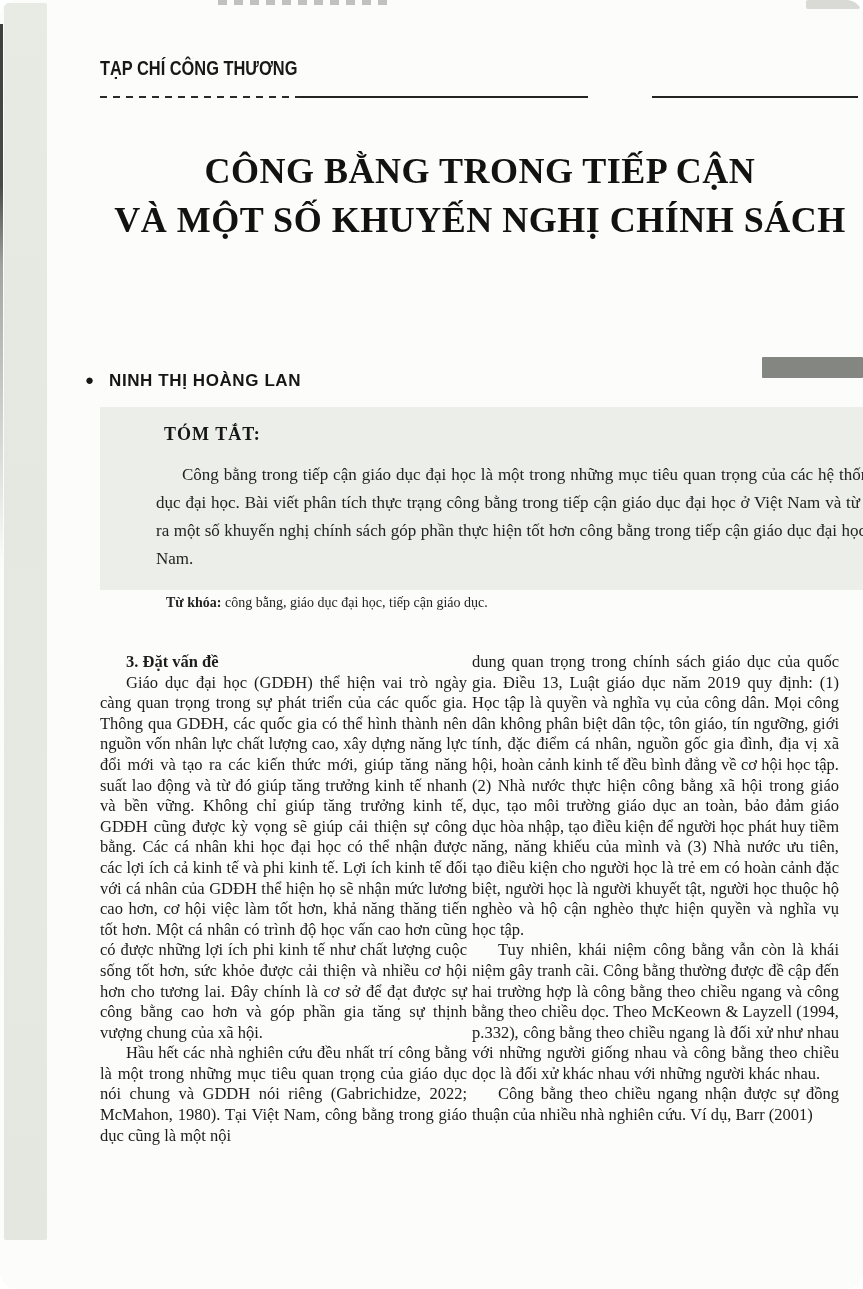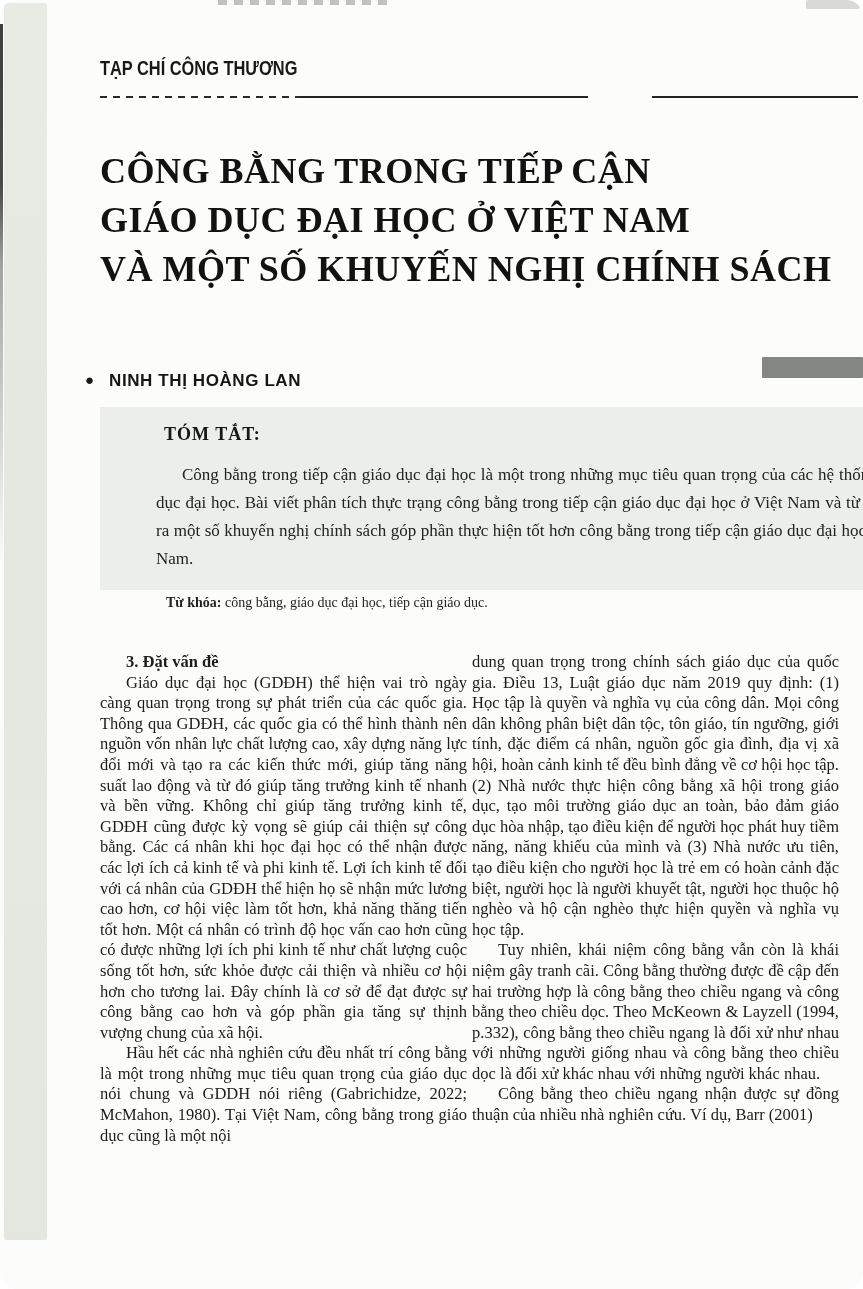--- a/index.html
+++ b/index.html
@@ -71,20 +71,21 @@
     background-image: repeating-linear-gradient(90deg, #2a2a26 0 7px, transparent 7px 13px);
   }
   .rule-solid-1 { left: 300px; width: 288px; }
   .rule-solid-2 { left: 652px; width: 206px; }
   
   .article-title {
     position: absolute;
     left: 100px; top: 147px;
     width: 760px;
     margin: 0;
+    text-align: center;
     font-family: "Liberation Serif", serif;
     font-weight: bold;
     font-size: 36px;
     line-height: 49px;
     letter-spacing: 0.5px;
     color: #121212;
   }
   .article-title span { display: block; }
   
   .author-row {
@@ -182,21 +183,20 @@
   <div class="scan-smudge-top-right"></div>
   <div class="scan-smudge-author-right"></div>
 
   <div class="masthead">TẠP CHÍ CÔNG THƯƠNG</div>
   <div class="rule rule-dashes"></div>
   <div class="rule rule-solid-1"></div>
   <div class="rule rule-solid-2"></div>
 
   <h1 class="article-title">
     <span>CÔNG BẰNG TRONG TIẾP CẬN</span>
-    <span>GIÁO DỤC ĐẠI HỌC Ở VIỆT NAM</span>
     <span>VÀ MỘT SỐ KHUYẾN NGHỊ CHÍNH SÁCH</span>
   </h1>
 
   <div class="author-row">
     <span class="author-bullet">●</span>
     <span>NINH THỊ HOÀNG LAN</span>
   </div>
 
   <div class="abstract-box">
     <p class="abstract-heading">TÓM TẮT:</p>

